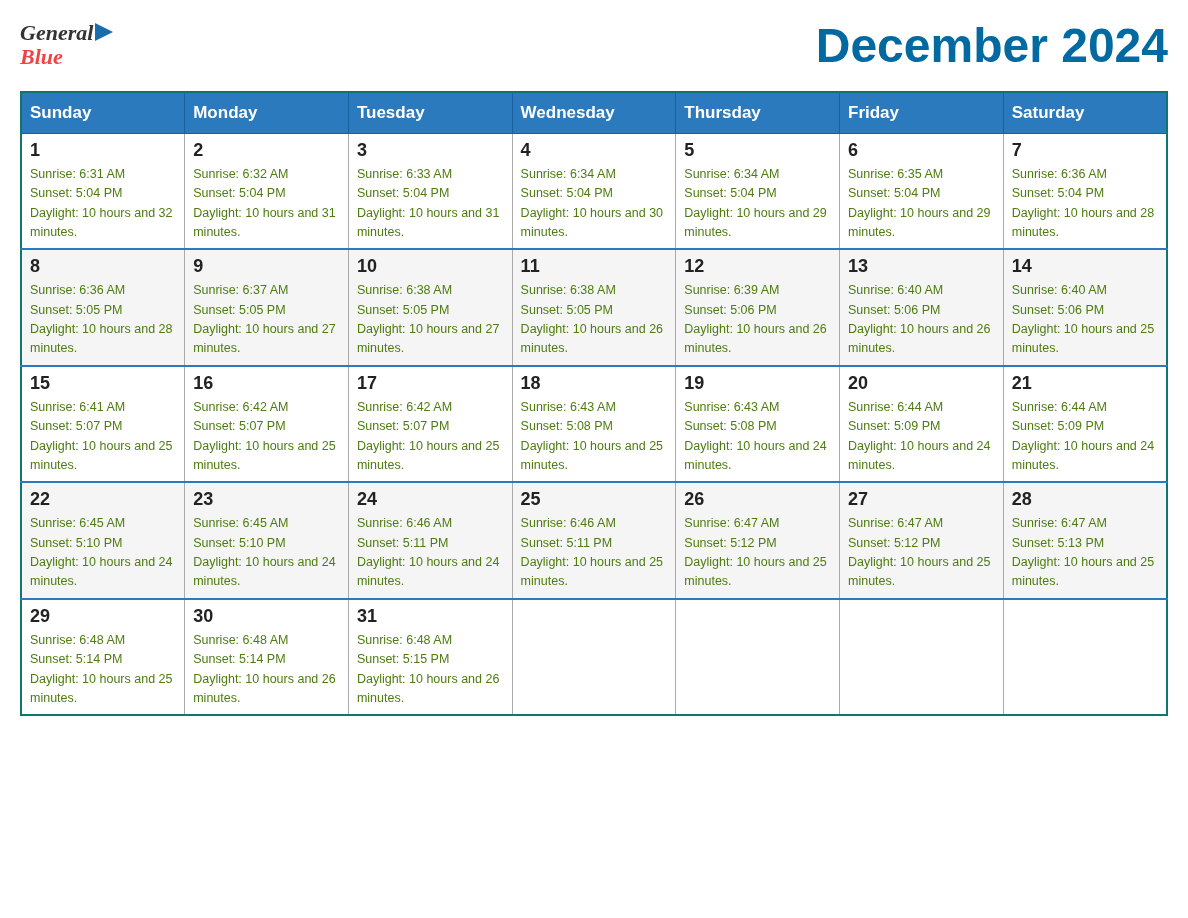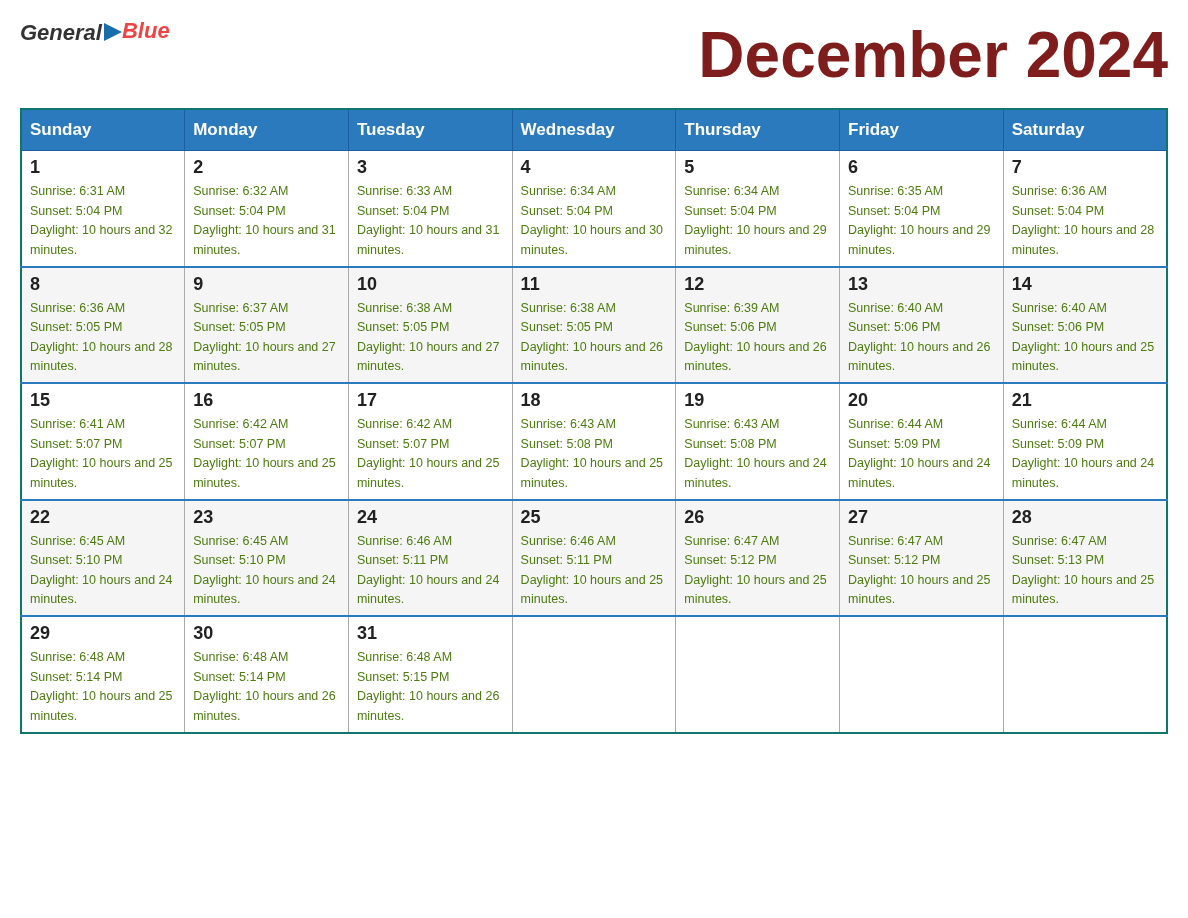--- a/index.html
+++ b/index.html
@@ -11,43 +11,44 @@
       padding: 20px;
     }
     .header {
       display: flex;
       justify-content: space-between;
       align-items: flex-start;
       margin-bottom: 18px;
     }
     .logo {
       display: flex;
-      flex-direction: row;
+      flex-direction: column;
       align-items: flex-start;
+      font-family: Liberation Serif, serif;
     }
     .logo-general {
       font-size: 22px;
       font-weight: bold;
       color: #333;
       font-style: italic;
     }
     .logo-blue {
       font-size: 22px;
       font-weight: bold;
       color: #ef4444;
       font-style: italic;
       margin-top: -2px;
     }
     .title-block {
       text-align: right;
     }
     .month-title {
-      font-size: 64px;
-      font-weight: bold;
-      color: #7f1d1d;
+      font-size: 48px;
+      font-weight: bold;
+      color: #0369a1;
       line-height: 1.1;
     }
     .location {
       font-size: 22px;
       color: #444;
       margin-top: 4px;
     }
     .calendar {
       width: 100%;
       border-collapse: collapse;

